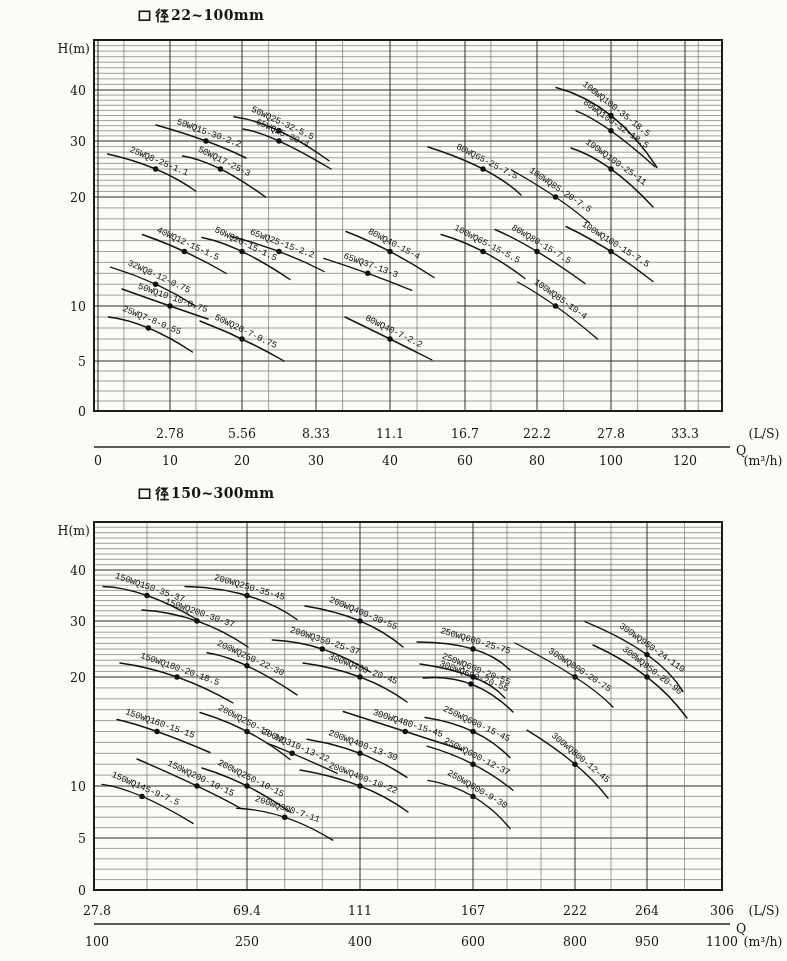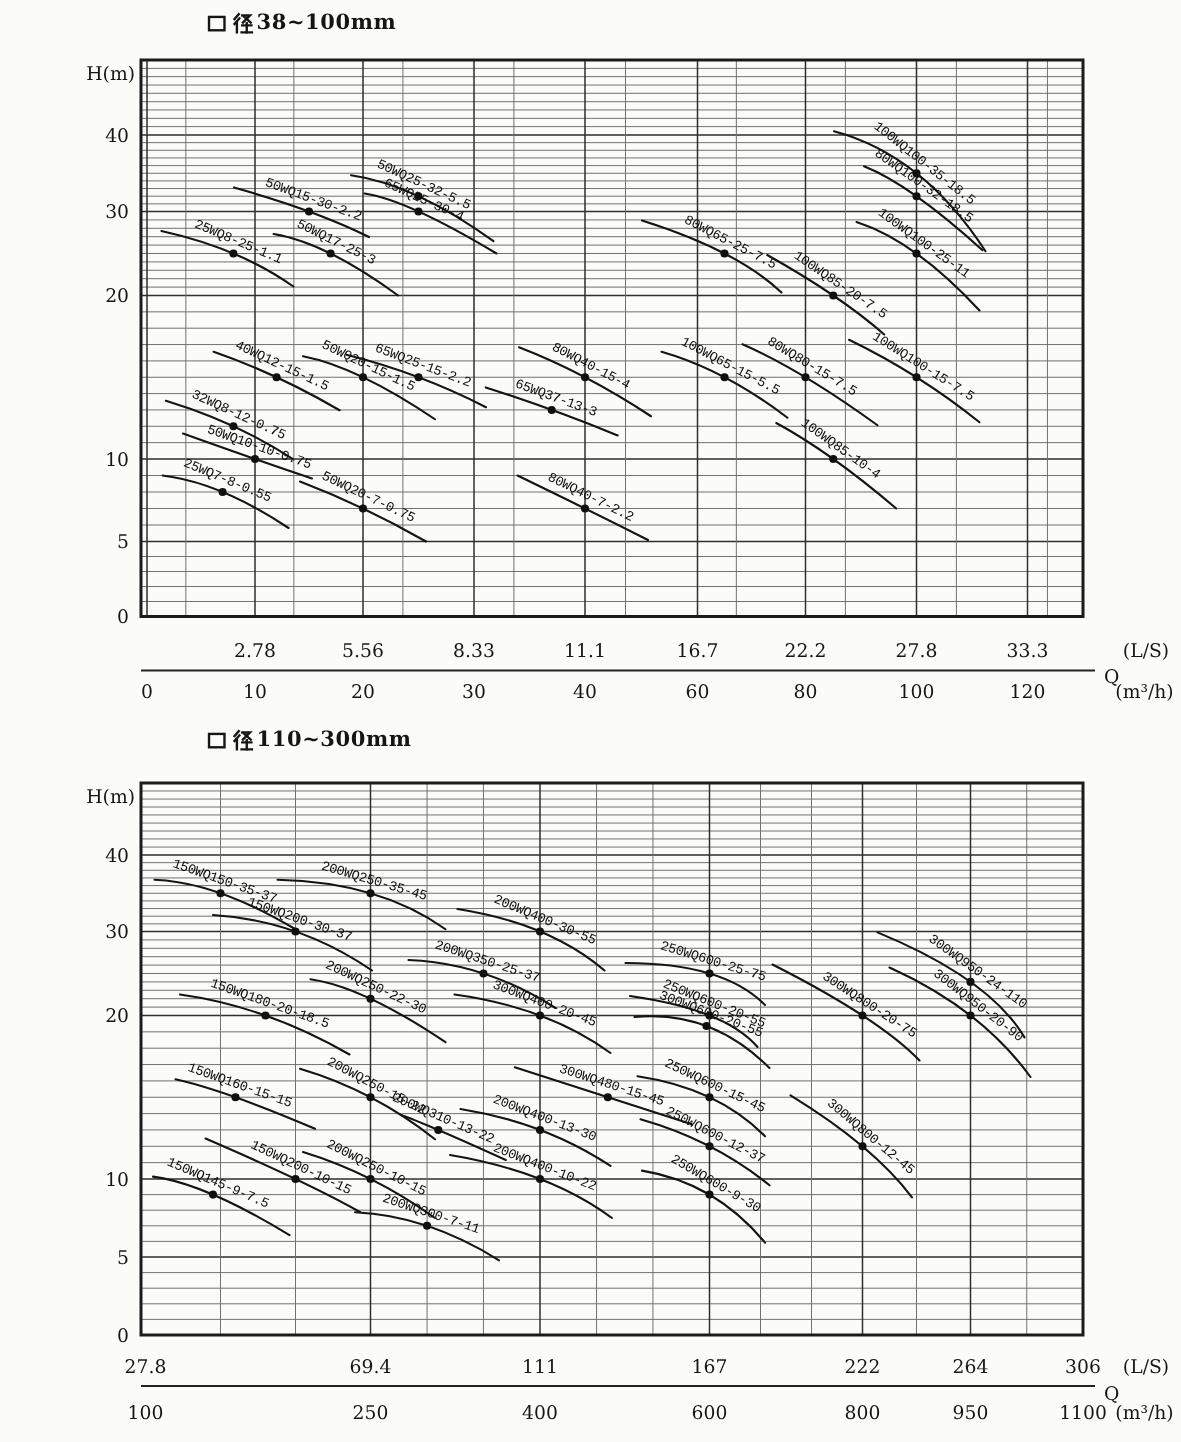--- a/index.html
+++ b/index.html
@@ -42,38 +42,38 @@
     <svg class="cjk" width="15" height="15" viewBox="0 0 16 16">
       <path d="M5.5,1.5 L2.5,5"></path>
       <path d="M6,4.5 L2.5,8.5"></path>
       <path d="M4.2,7 L4.2,14.5"></path>
       <path d="M8,2.5 L13.5,2.5 L8.5,7.5"></path>
       <path d="M9.5,3.5 L14,7.5"></path>
       <path d="M8,9.5 L14.5,9.5"></path>
       <path d="M11.2,8 L11.2,14.5"></path>
       <path d="M7.5,14.5 L15,14.5"></path>
     </svg>
-    <span class="range">38~100mm</span>
+    <span class="range">22~100mm</span>
   </div>
 
   <div class="chart-title" style="left:137px;top:485px">
     <svg class="cjk" width="15" height="15" viewBox="0 0 16 16">
       <rect x="2.5" y="3.5" width="11" height="9.5"></rect>
     </svg>
     <svg class="cjk" width="15" height="15" viewBox="0 0 16 16">
       <path d="M5.5,1.5 L2.5,5"></path>
       <path d="M6,4.5 L2.5,8.5"></path>
       <path d="M4.2,7 L4.2,14.5"></path>
       <path d="M8,2.5 L13.5,2.5 L8.5,7.5"></path>
       <path d="M9.5,3.5 L14,7.5"></path>
       <path d="M8,9.5 L14.5,9.5"></path>
       <path d="M11.2,8 L11.2,14.5"></path>
       <path d="M7.5,14.5 L15,14.5"></path>
     </svg>
-    <span class="range">110~300mm</span>
+    <span class="range">150~300mm</span>
   </div>
 
   <svg id="plots" width="787" height="961" viewBox="0 0 787 961">
       <path d="M94 401H722M94 391H722M94 381H722M94 371H722M94 350H722M94 339H722M94 328H722M94 317H722M94 295.1H722M94 284.2H722M94 273.3H722M94 262.4H722M94 251.5H722M94 240.6H722M94 229.7H722M94 218.8H722M94 207.9H722M94 191.4H722M94 185.8H722M94 180.2H722M94 174.6H722M94 169H722M94 163.4H722M94 157.8H722M94 152.2H722M94 146.6H722M94 135.9H722M94 130.8H722M94 125.7H722M94 120.6H722M94 115.5H722M94 110.4H722M94 105.3H722M94 100.2H722M94 95.1H722M94 84.4H722M94 78.9H722M94 73.3H722M94 67.8H722M94 62.2H722M94 56.7H722M94 51.1H722M94 45.6H722" stroke="#6e6e6e" stroke-width="0.65" fill="none"></path>
       <path d="M94 361H722M94 306H722M94 197H722M94 141H722M94 90H722" stroke="#2f2f2f" stroke-width="1.1" fill="none"></path>
       <path d="M98 40V411M170 40V411M242 40V411M316 40V411M390 40V411M465 40V411M537 40V411M611 40V411M685 40V411" stroke="#2f2f2f" stroke-width="1" fill="none"></path>
       <path d="M123.9 40V411M195.9 40V411M268.6 40V411M342.6 40V411M417 40V411M490.9 40V411M563.6 40V411M637.6 40V411M698.3 40V411" stroke="#6e6e6e" stroke-width="0.65" fill="none"></path>
       <rect x="94" y="40" width="628" height="371" fill="none" stroke="#1b1b1b" stroke-width="2"></rect>
       <text x="86" y="94.5" text-anchor="end" class="tick">40</text>
       <text x="86" y="145.5" text-anchor="end" class="tick">30</text>

